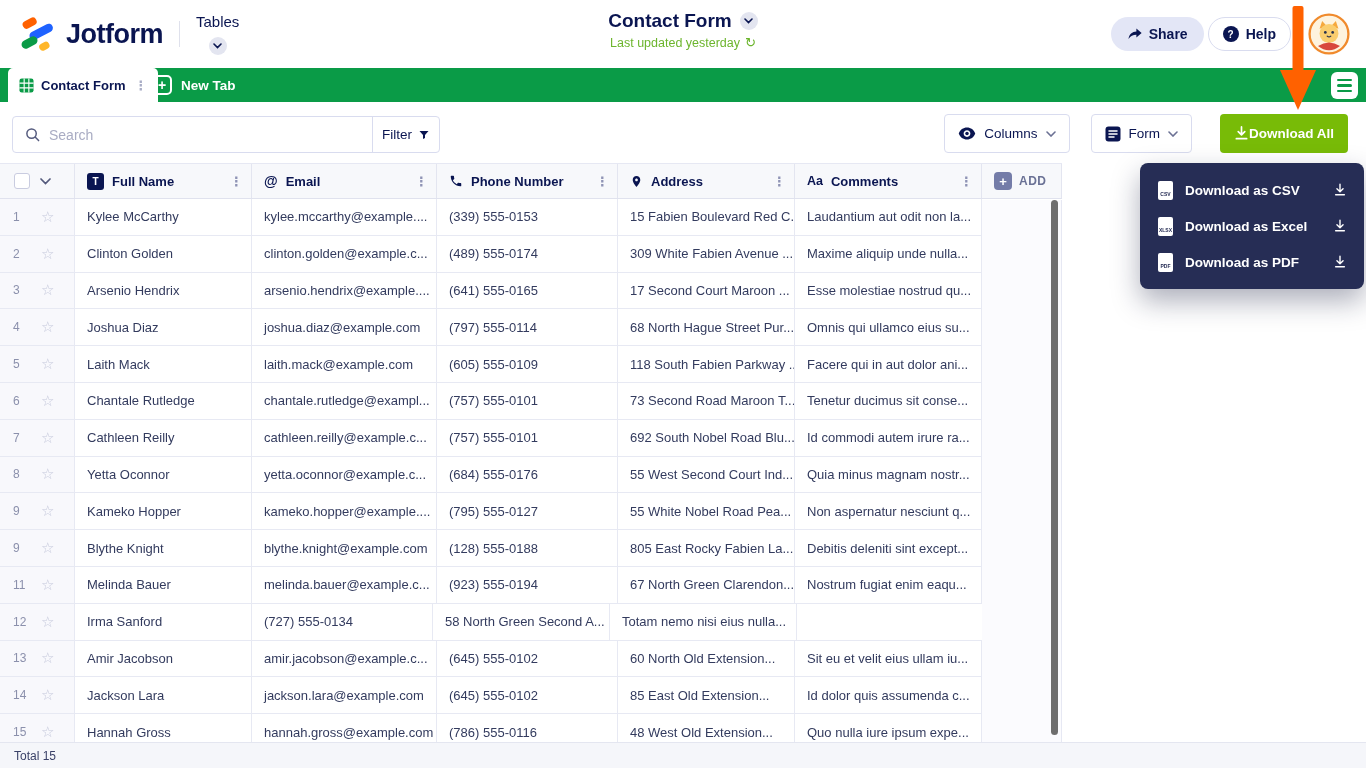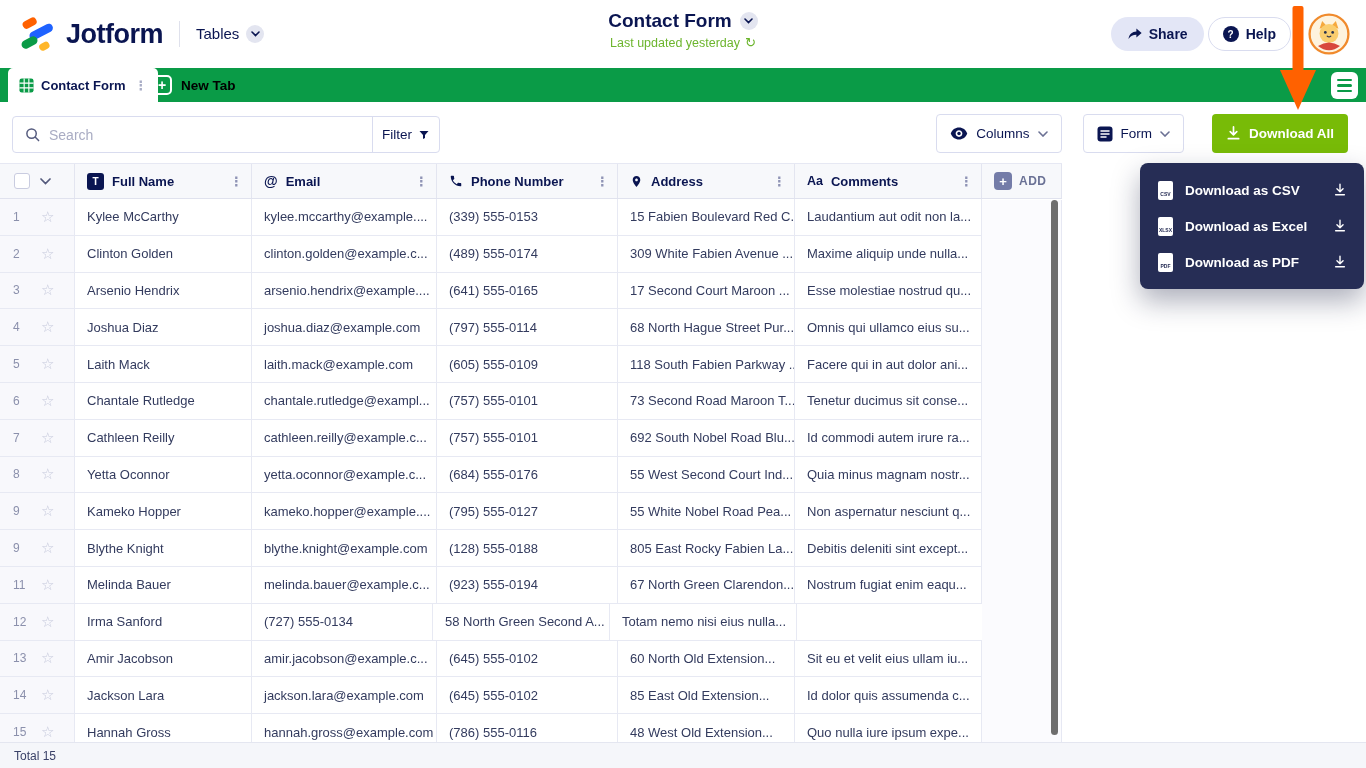--- a/index.html
+++ b/index.html
@@ -7,21 +7,21 @@
               font-family:"Liberation Sans","DejaVu Sans",sans-serif; }
   body { position:relative; color:#0A1551; }
 
   
   .app-header { position:absolute; top:0; left:0; width:1366px; height:68px;
                 background:#fff; display:flex; align-items:center; padding:0 16px 0 20px; }
   .logo-wrap { display:flex; align-items:center; gap:10px; }
   .logo-mark { width:36px; height:36px; }
   .logo-text { font-size:27px; font-weight:700; letter-spacing:-0.5px; color:#0A1551; }
   .hdr-divider { width:1px; height:26px; background:#DFE1EC; margin:0 16px; }
-  .tables-pill { display:flex; gap:7px; cursor:pointer; }
+  .tables-pill { display:flex; align-items:center; gap:7px; cursor:pointer;flex-direction:column; }
   .tables-label { font-size:15px; color:#0A1551; }
   .chev-circle { width:18px; height:18px; border-radius:50%; background:#E3E5F0;
                  display:flex; align-items:center; justify-content:center; }
   .chev-circle svg { display:block; }
 
   .title-block { position:absolute; left:50%; top:10px; transform:translateX(-50%);
                  text-align:center; width:320px; }
   .title-row { display:flex; align-items:center; justify-content:center; gap:8px; }
   .page-title { font-size:19px; font-weight:700; color:#0A1551; }
   .subtitle-row { margin-top:3px; font-size:12.5px; color:#6CB52D; display:flex;
@@ -45,21 +45,21 @@
   .active-tab { position:absolute; left:8px; top:0; height:34px; background:#fff;
                 border-radius:5px 5px 0 0; display:flex; align-items:center; gap:7px;
                 padding:0 8px 0 11px; cursor:pointer; }
   .active-tab-label { font-size:13px; font-weight:700; color:#0A1551; white-space:nowrap; }
   .tab-kebab { color:#A9ADC6; font-size:13px; font-weight:700; letter-spacing:0; padding:0 2px; }
   .new-tab { position:absolute; left:152px; top:0; height:34px; display:flex; align-items:center;
              gap:9px; cursor:pointer; }
   .plus-box { width:20px; height:20px; border:2px solid #fff; border-radius:5px; color:#fff;
               font-size:14px; font-weight:700; display:flex; align-items:center;
               justify-content:center; line-height:1; }
-  .new-tab-label { color:#000000; font-size:13.5px; font-weight:700; }
+  .new-tab-label { color:#ffffff; font-size:13.5px; font-weight:700; }
   .hamburger-btn { position:absolute; right:8px; top:4px; width:27px; height:27px;
                    background:#fff; border-radius:6px; display:flex; flex-direction:column;
                    align-items:center; justify-content:center; gap:3px; cursor:pointer; }
   .hamburger-btn i { display:block; width:15px; height:2.5px; background:#0A9B47; border-radius:2px; }
 
   
   .toolbar { position:absolute; top:102px; left:0; width:1366px; height:61px; background:#fff; }
   .search-group { position:absolute; left:12px; top:14px; width:428px; height:37px;
                   border:1px solid #D9DCEF; border-radius:4px; display:flex; align-items:stretch;
                   background:#fff; }
@@ -70,21 +70,21 @@
   .filter-seg { width:67px; border-left:1px solid #D9DCEF; display:flex; align-items:center;
                 justify-content:center; gap:6px; cursor:pointer; font-size:13.5px; color:#0A1551; }
 
   .toolbar-right { position:absolute; right:18px; top:12px; display:flex; align-items:center; }
   .btn-outline { height:39px; border:1px solid #D9DCEF; border-radius:4px; background:#fff;
                  display:flex; align-items:center; gap:8px; padding:0 13px; font-size:13.5px;
                  color:#0A1551; font-weight:500; cursor:pointer; }
   .btn-columns { margin-right:21px; }
   .btn-form { margin-right:28px; }
   .btn-download-all { height:39px; border:none; border-radius:4px; background:#78BB07; color:#fff;
-                      display:flex; align-items:center; gap:8px; padding:0 14px; font-size:13.5px;
+                      display:flex; align-items:center; gap:0; padding:0 14px; font-size:13.5px;
                       font-weight:700; cursor:pointer; }
 
   
   .grid { position:absolute; top:163px; left:0; width:1062px; bottom:26px; overflow:hidden; }
   .grid-header { display:flex; height:36px; background:#F7F8FB; border-top:1px solid #E6E8F3;
                  border-bottom:1px solid #E0E2EE; }
   .hcell { display:flex; align-items:center; border-right:1px solid #E3E5F0; padding:0 8px 0 12px;
            gap:8px; font-size:13px; font-weight:700; color:#0A1551; position:relative; cursor:pointer; }
   .hcell .kebab { margin-left:auto; color:#8F94B5; font-size:13px; font-weight:700; cursor:pointer; }
   .c-sel { width:75px; padding:0 10px 0 14px; gap:10px; }

